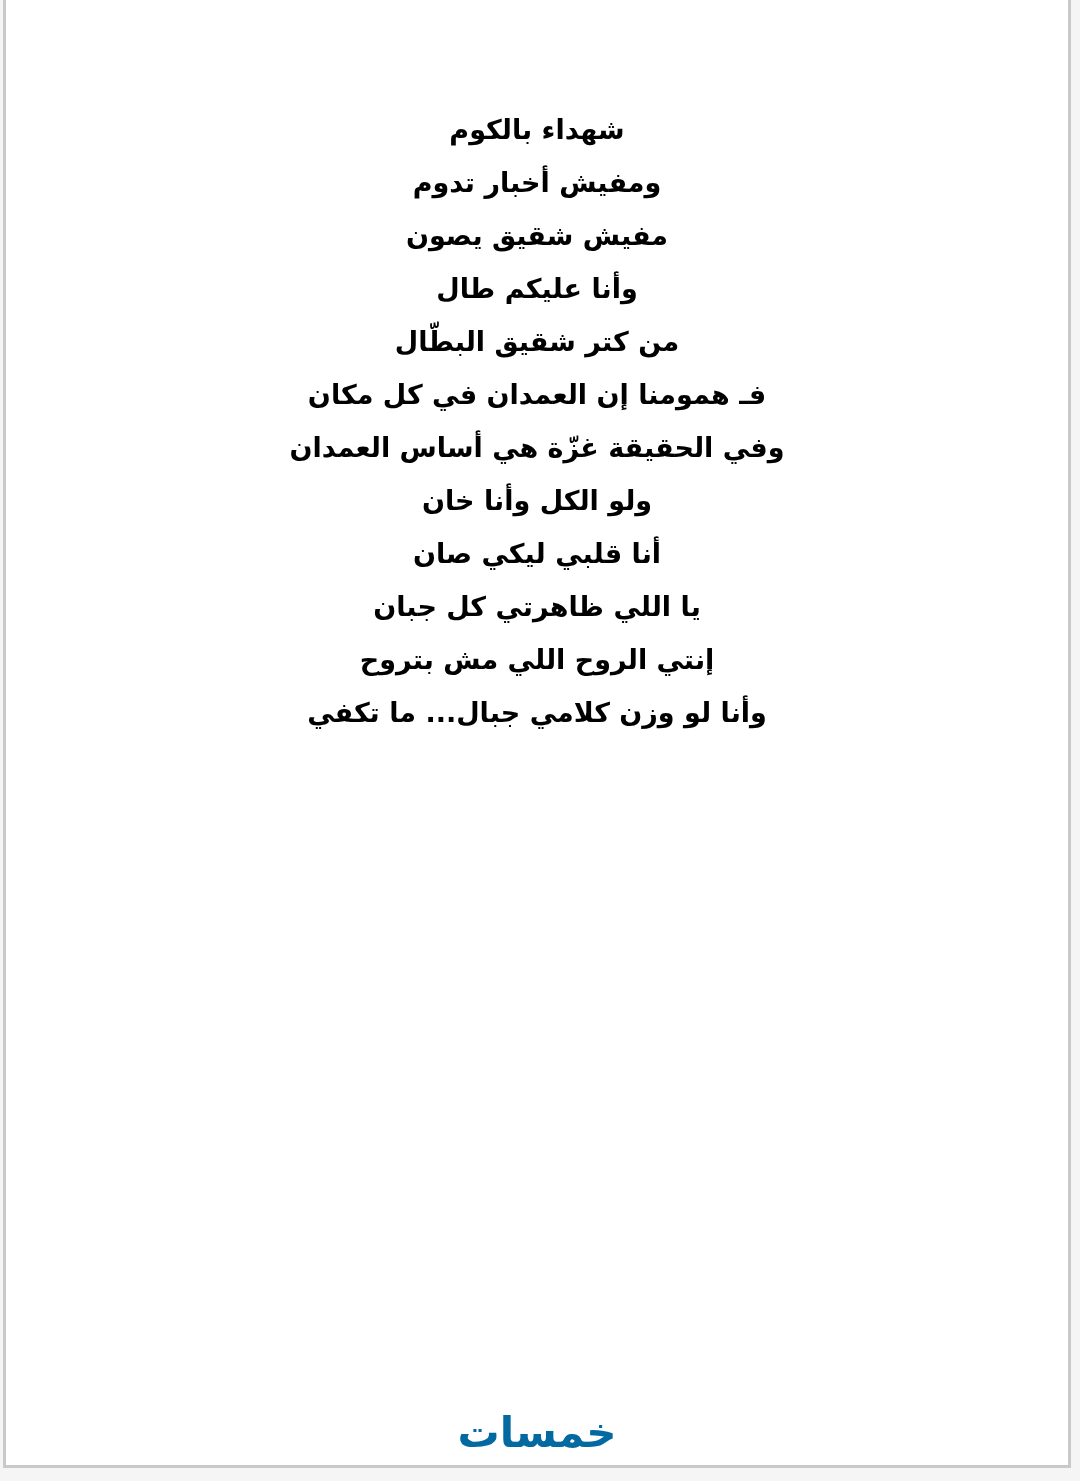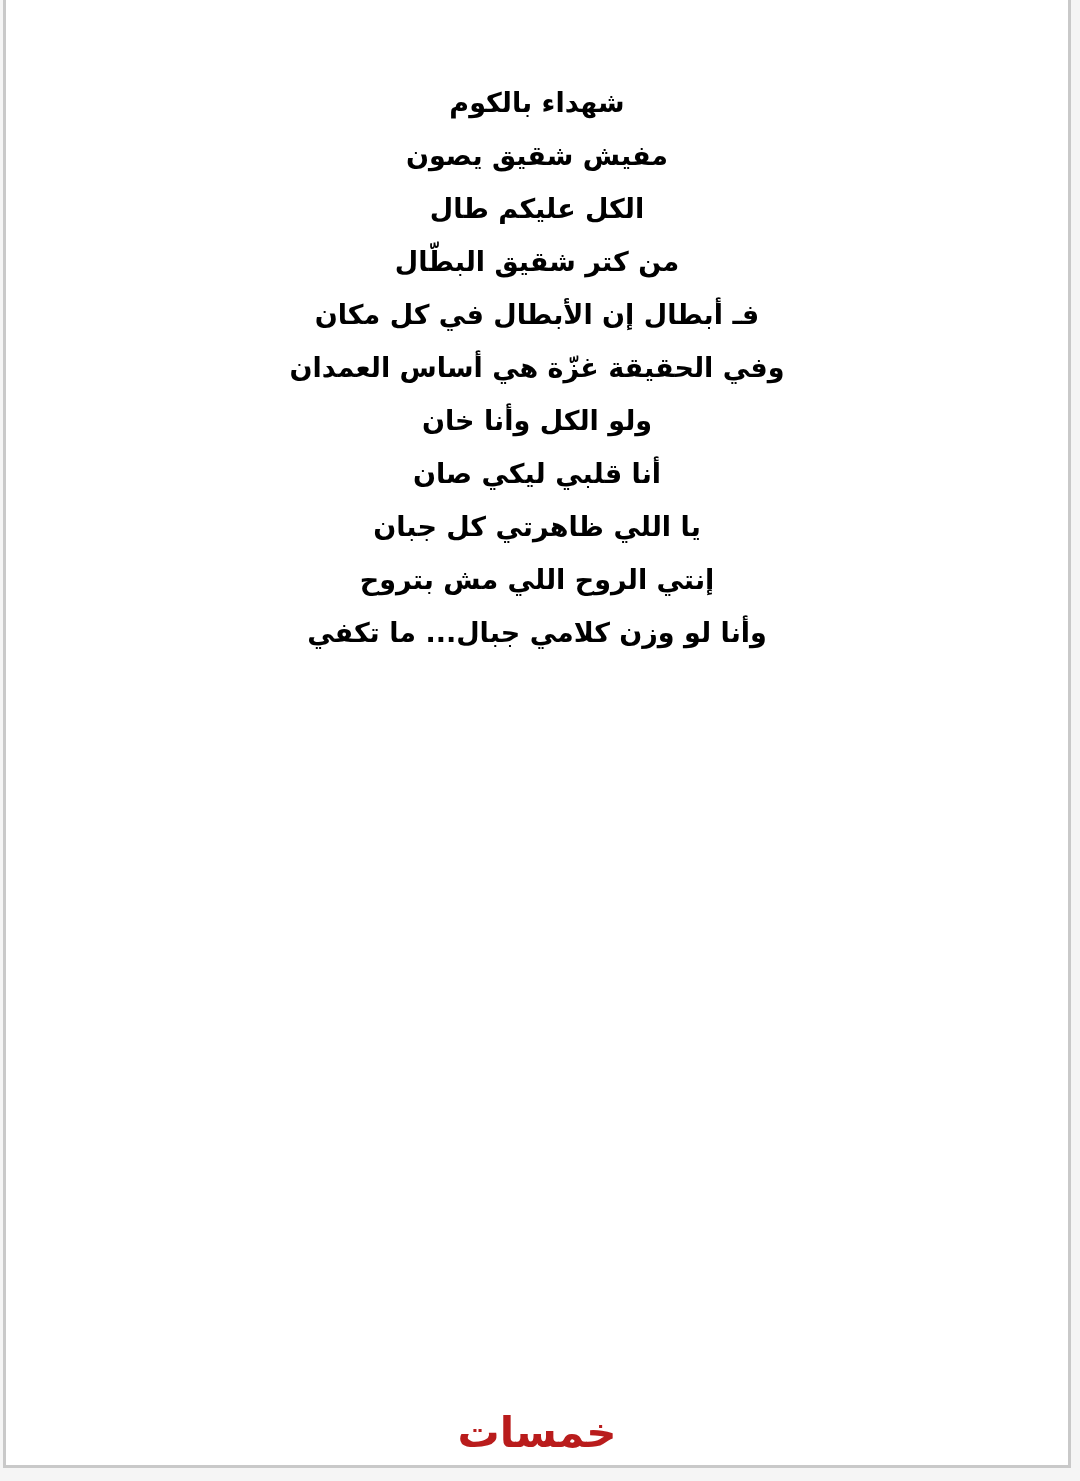--- a/index.html
+++ b/index.html
@@ -26,20 +26,21 @@
     background: #ffffff;
     border-left: 3px solid #c9c9c9;
     border-right: 3px solid #c9c9c9;
     border-bottom: 3px solid #c9c9c9;
     box-sizing: border-box;
   }
   .poem {
     direction: rtl;
     padding-top: 76px;
     width: 100%;
+    margin-top: 27px;
   }
   .poem p {
     margin: 0;
     height: 53px;
     line-height: 53px;
     text-align: center;
     font-size: 27px;
     font-weight: bold;
     color: #000000;
     font-family: "DejaVu Sans", sans-serif;
@@ -47,37 +48,38 @@
   }
   .watermark {
     position: absolute;
     bottom: 8px;
     left: 0;
     width: 100%;
     text-align: center;
     direction: rtl;
     font-size: 42px;
     font-weight: bold;
-    color: #b91c1c;
+    color: #0369a1;
     letter-spacing: 1px;
     user-select: none;
     font-family: "DejaVu Sans", sans-serif;
   }
 </style>
 </head>
 <body>
 
 <div class="canvas">
   <div class="page">
     <div class="poem">
       <p>شهداء بالكوم</p>
+      <p>ومفيش أخبار تدوم</p>
       <p>مفيش شقيق يصون</p>
-      <p>الكل عليكم طال</p>
+      <p>وأنا عليكم طال</p>
       <p>من كتر شقيق البطّال</p>
-      <p>فـ أبطال إن الأبطال في كل مكان</p>
+      <p>فـ همومنا إن العمدان في كل مكان</p>
       <p>وفي الحقيقة غزّة هي أساس العمدان</p>
       <p>ولو الكل وأنا خان</p>
       <p>أنا قلبي ليكي صان</p>
       <p>يا اللي ظاهرتي كل جبان</p>
       <p>إنتي الروح اللي مش بتروح</p>
       <p>وأنا لو وزن كلامي جبال... ما تكفي</p>
     </div>
     <div class="watermark">خمسات</div>
   </div>
 </div>

